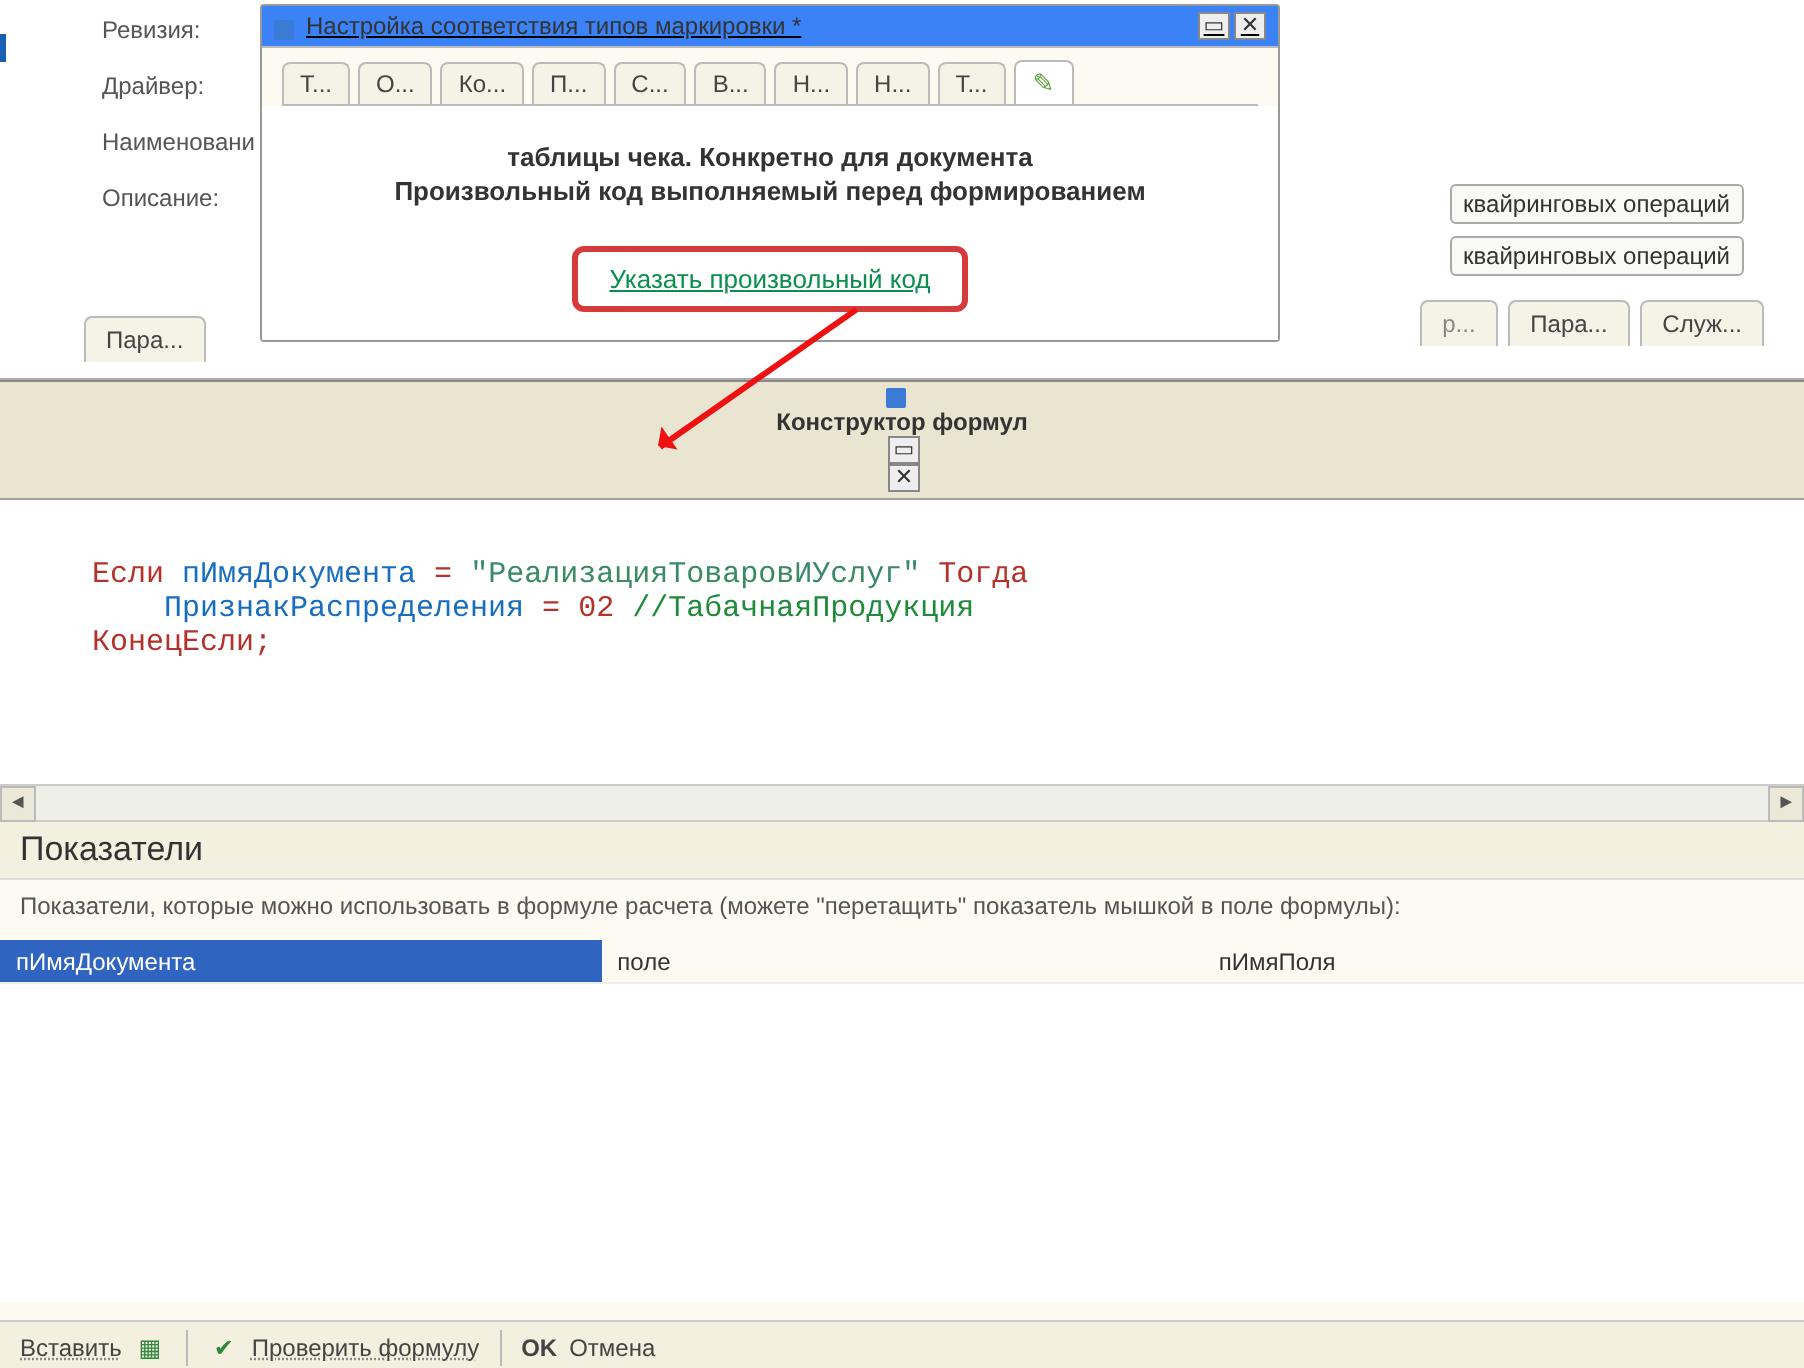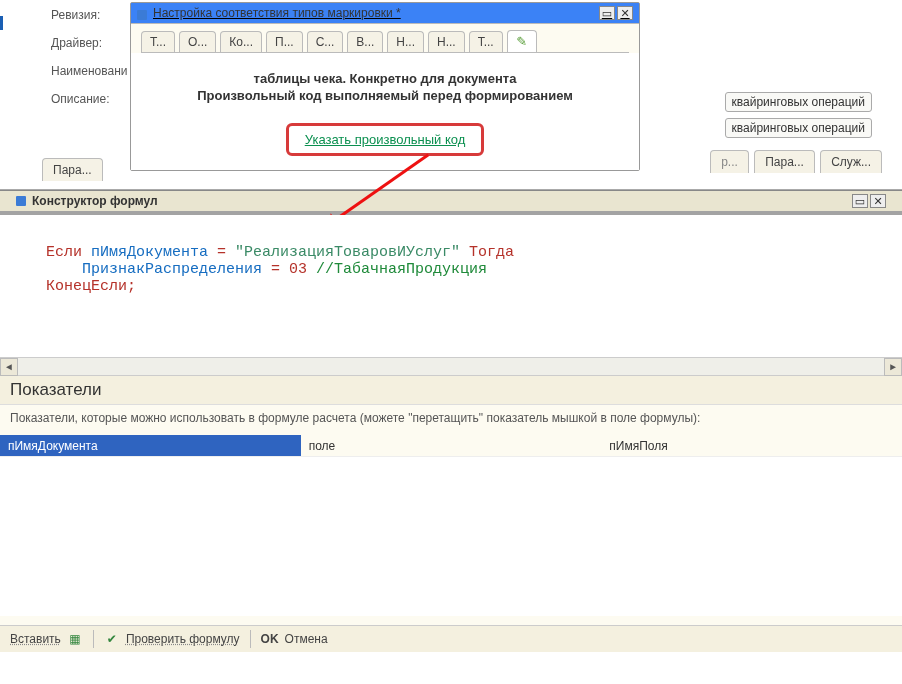--- a/index.html
+++ b/index.html
@@ -36,21 +36,21 @@
   .dbody .msg { color:#333; font-size:13px; line-height:1.3; font-weight:bold; }
   .cta-wrap { margin-top:18px; display:inline-block; border:3px solid #d73a3a; border-radius:6px; padding:6px 16px; }
   .cta { color:#0a8f4f; text-decoration:underline; font-size:13px; cursor:pointer; }
 
   
   .arrow-line { position:absolute; width:120px; height:3px; background:#e11; transform-origin:left center; }
   .arrow-head { position:absolute; width:0; height:0; border:7px solid transparent; }
 
   
   .editor-panel { border-top:1px solid #888; }
-  .ed-title { display:flex; align-items:center; background:#e9e5d0; border-bottom:4px solid #a3a3a3; padding:3px 16px; }
+  .ed-title { display:flex; align-items:center; background:#e9e5d0; border-bottom:1px solid #a3a3a3; padding:3px 6px;flex-direction:column; }
   .ed-title .ticon { width:10px; height:10px; background:#3b7bd6; border-radius:1px; margin-right:6px; }
   .ed-title .title { flex:1; color:#333; font-weight:bold; font-size:12px; }
 
   .code-area { background:#fff; padding:10px 0 0 0; height:160px; position:relative; font-family:"Courier New", monospace; font-size:15px; }
   .code-lines { position:absolute; left:46px; top:12px; white-space:pre; }
   .kw { color:#b5322a; }
   .ident { color:#166dc1; }
   .op { color:#b5322a; }
   .str { color:#3a8a66; }
   .num { color:#b5322a; }
@@ -138,21 +138,21 @@
   <div class="ed-title">
     <span class="ticon"></span>
     <span class="title">Конструктор формул</span>
     <span class="winbtn">▭</span>
     <span class="winbtn">✕</span>
   </div>
 
   <div class="code-area">
     <div class="code-lines">
 <span class="kw">Если </span><span class="ident">пИмяДокумента</span><span class="op"> = </span><span class="str">"РеализацияТоваровИУслуг"</span><span class="kw"> Тогда</span>
-    <span class="ident">ПризнакРаспределения</span><span class="op"> = </span><span class="num">03 </span><span class="cmt">//ТабачнаяПродукция</span>
+    <span class="ident">ПризнакРаспределения</span><span class="op"> = </span><span class="num">02 </span><span class="cmt">//ТабачнаяПродукция</span>
 <span class="kw">КонецЕсли;</span>
     </div>
     <div class="hscroll">
       <span class="hs-btn">◄</span>
       <span class="hs-track"></span>
       <span class="hs-btn">►</span>
     </div>
   </div>
 
   <div class="indic">

